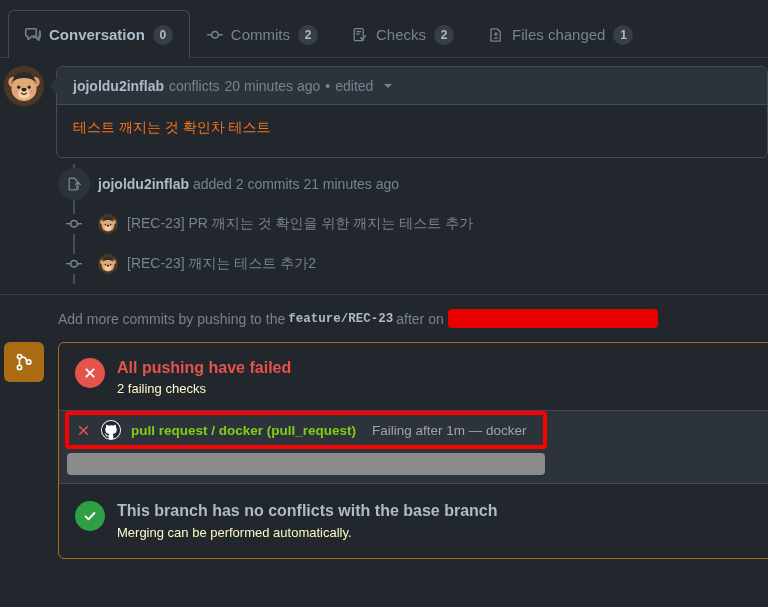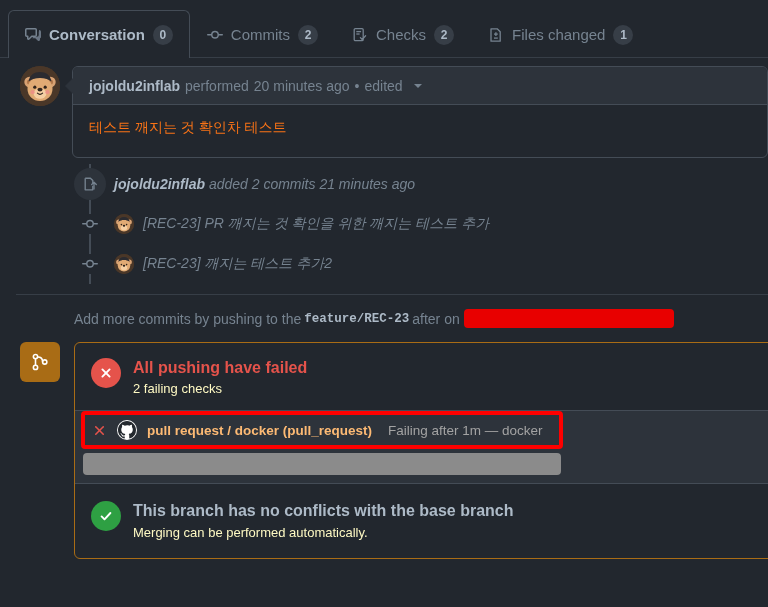--- a/index.html
+++ b/index.html
@@ -86,21 +86,21 @@
     background: #373e47;
     color: #adbac7;
     font-size: 12px;
     font-weight: 600;
     line-height: 1;
   }
 
   
   .discussion {
     position: relative;
-    padding-left: 16px;
+    padding-left: 0;
   }
 
   .comment-row {
     position: relative;
     display: flex;
     align-items: flex-start;
     padding-top: 8px;
   }
 
   .avatar {
@@ -172,21 +172,20 @@
     font-size: 14px;
     color: #f97316;
     min-height: 52px;
   }
 
   
   .timeline {
     position: relative;
     margin-top: 6px;
     padding-left: 0;
-    font-style: italic;
   }
   .tl-line {
     position: absolute;
     left: 73px;
     top: 0;
     bottom: 0;
     width: 2px;
     background: #444c56;
   }
   .tl-item {
@@ -373,21 +372,21 @@
   .gh-mark {
     width: 20px; height: 20px;
     border-radius: 50%;
     background: #ffffff;
     display: flex;
     align-items: center;
     justify-content: center;
     flex: none;
   }
   .check-name {
-    color: #fdba74;
+    color: #84cc16;
     font-weight: 600;
     cursor: pointer;
   }
   .check-desc {
     color: #a3a3a3;
     margin-left: 6px;
   }
 
   .redact-gray-row {
     background: #2d333b;
@@ -485,21 +484,21 @@
           <circle cx="25.2" cy="21.2" r="1.6" fill="#30241c"></circle>
           <circle cx="12.6" cy="26.2" r="2.1" fill="#ef8a8a" opacity="0.75"></circle>
           <circle cx="27.4" cy="26.2" r="2.1" fill="#ef8a8a" opacity="0.75"></circle>
           <path d="M17.4 27.2q2.6 2.4 5.2 0" stroke="#30241c" stroke-width="1.1" fill="none" stroke-linecap="round"></path>
         </svg>
       </div>
 
       <div class="comment-box">
         <div class="comment-header">
           <span class="comment-author">jojoldu2inflab</span>
-          <span>performed</span>
+          <span>conflicts</span>
           <span>20 minutes ago</span>
           <span>•</span>
           <span>edited</span>
           <span class="edited-caret"></span>
         </div>
         <div class="comment-body">테스트 깨지는 것 확인차 테스트</div>
       </div>
     </div>
 
     <div class="timeline">

